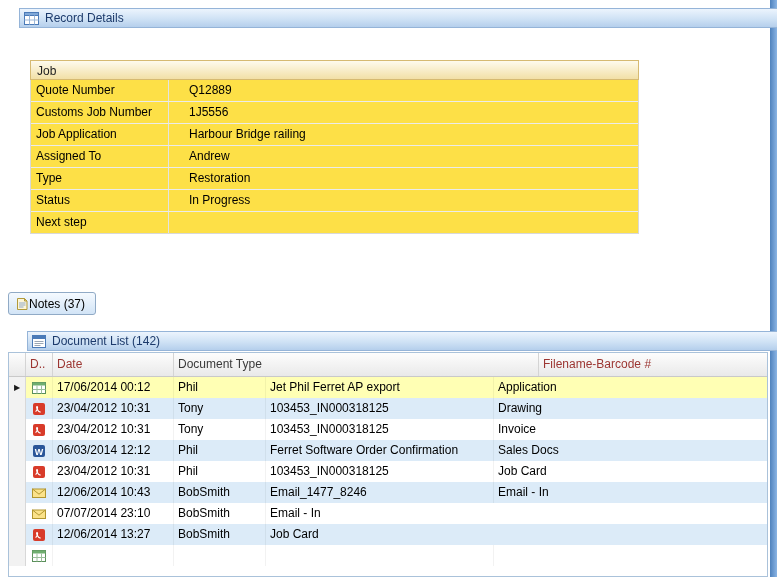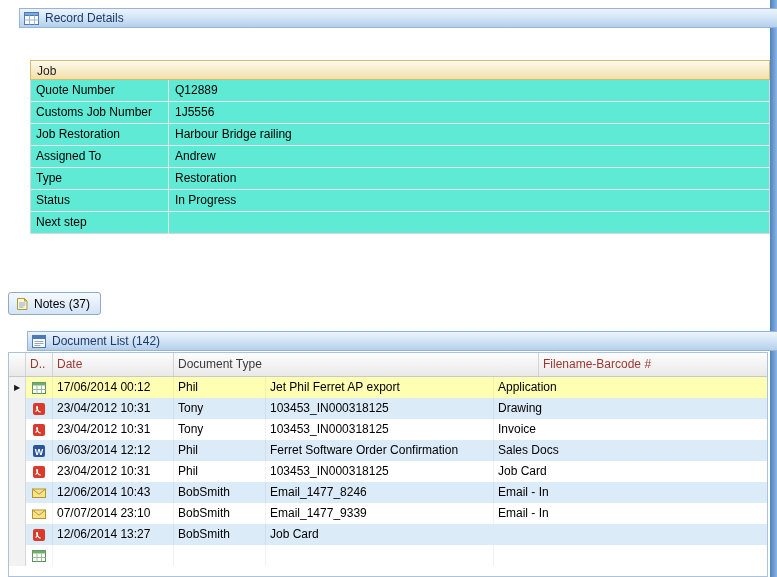--- a/index.html
+++ b/index.html
@@ -17,42 +17,42 @@
   
   .group-header{
     position:absolute;left:19px;width:760px;height:20px;
     background:linear-gradient(to bottom,#ecf4fd 0%,#cfe2f5 55%,#b5cfec 100%);
     border:1px solid #95b4d8;box-sizing:border-box;
     display:flex;align-items:center;gap:6px;padding:0 4px;
     color:#1c3a6b;
   }
   .group-header .gh-title{white-space:nowrap;}
   
-  .job-panel{position:absolute;left:30px;top:60px;width:740px;}
+  .job-panel{position:absolute;left:30px;top:60px;width:609px;}
   .job-header{
     height:20px;line-height:20px;padding-left:6px;
     background:linear-gradient(to bottom,#fefbee,#f2e0a6);
     border:1px solid #d6ba72;box-sizing:border-box;color:#222;
   }
   .job-fields{
     border:1px solid #d8d8d8;border-top:none;box-sizing:border-box;
-    background:#5eead4;
+    background:#fde047;
   }
   .field-row{display:flex;height:21px;border-bottom:1px solid #ebebeb;}
   .field-row:last-child{border-bottom:none;}
   .field-label{
     width:138px;flex:0 0 138px;box-sizing:border-box;
     border-right:1px solid #e3e3e3;padding-left:5px;line-height:20px;
     white-space:nowrap;overflow:hidden;
   }
-  .field-value{flex:1;padding-left:6px;line-height:20px;white-space:nowrap;overflow:hidden;}
+  .field-value{flex:1;padding-left:6px;line-height:20px;white-space:nowrap;overflow:hidden;margin-left:14px;}
   
   .notes-tab{
     position:absolute;left:8px;top:292px;height:23px;
-    display:inline-flex;align-items:center;gap:5px;padding:0 10px 0 6px;
+    display:inline-flex;align-items:center;padding:0 10px 0 6px;
     background:linear-gradient(to bottom,#f5faff,#d2e4f6);
     border:1px solid #90aac6;border-radius:3px;box-sizing:border-box;
   }
   
   .grid{
     position:absolute;left:8px;top:352px;width:760px;height:225px;
     border:1px solid #aac2da;box-sizing:border-box;background:#fff;overflow:hidden;
   }
   .grid-header{display:flex;height:24px;
     background:linear-gradient(to bottom,#fdfdfd,#e9e9e9);
@@ -111,21 +111,21 @@
   <div class="job-fields">
     <div class="field-row">
       <div class="field-label">Quote Number</div>
       <div class="field-value">Q12889</div>
     </div>
     <div class="field-row">
       <div class="field-label">Customs Job Number</div>
       <div class="field-value">1J5556</div>
     </div>
     <div class="field-row">
-      <div class="field-label">Job Restoration</div>
+      <div class="field-label">Job Application</div>
       <div class="field-value">Harbour Bridge railing</div>
     </div>
     <div class="field-row">
       <div class="field-label">Assigned To</div>
       <div class="field-value">Andrew</div>
     </div>
     <div class="field-row">
       <div class="field-label">Type</div>
       <div class="field-value">Restoration</div>
     </div>
@@ -267,21 +267,20 @@
   <div class="grid-row">
     <div class="g-cell col-ind ind-cell"></div>
     <div class="g-cell col-icon icon-cell">
       <svg width="14" height="14" viewBox="0 0 14 14">
           <rect x="0.5" y="3" width="13" height="8.5" fill="#fbe28a" stroke="#b2962f"></rect>
           <path d="M0.5 3 L7 8.2 L13.5 3" fill="none" stroke="#b2962f"></path>
         </svg>
     </div>
     <div class="g-cell col-date">07/07/2014 23:10</div>
     <div class="g-cell col-added">BobSmith</div>
-    <div class="g-cell col-file">Email_1477_9339</div>
     <div class="g-cell col-type">Email - In</div>
   </div>
 
   <div class="grid-row alt">
     <div class="g-cell col-ind ind-cell"></div>
     <div class="g-cell col-icon icon-cell">
       <svg width="14" height="14" viewBox="0 0 14 14">
           <rect x="1" y="1" width="12" height="12" rx="2" fill="#d83b2a"></rect>
           <path d="M3.5 9.5 C5.2 9 6.2 4.5 5 4.5 C3.9 4.5 5.6 9.8 8.6 10.2" stroke="#fff" fill="none" stroke-width="1.2"></path>
         </svg>

